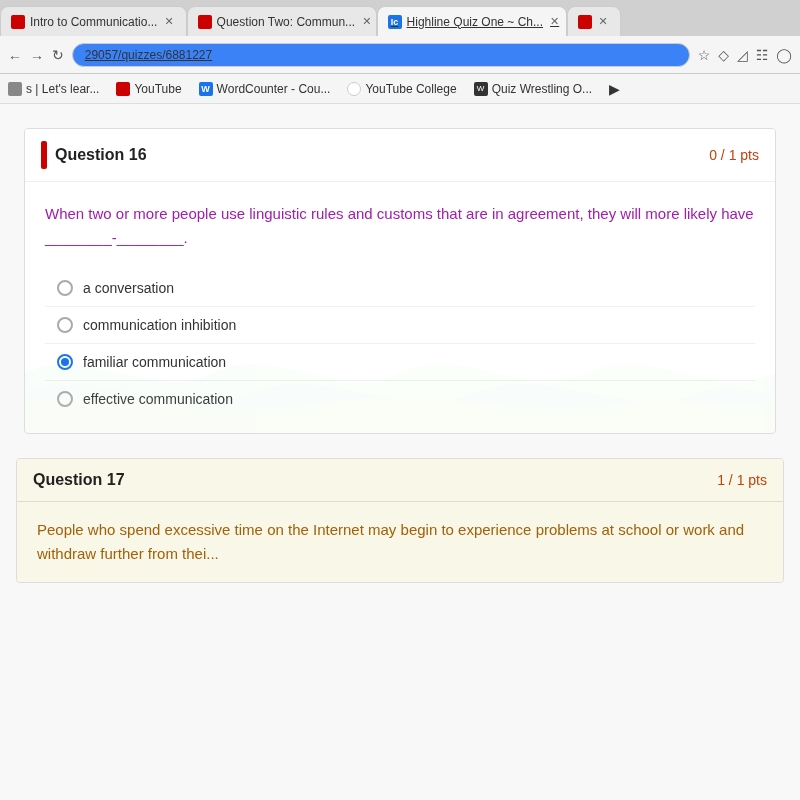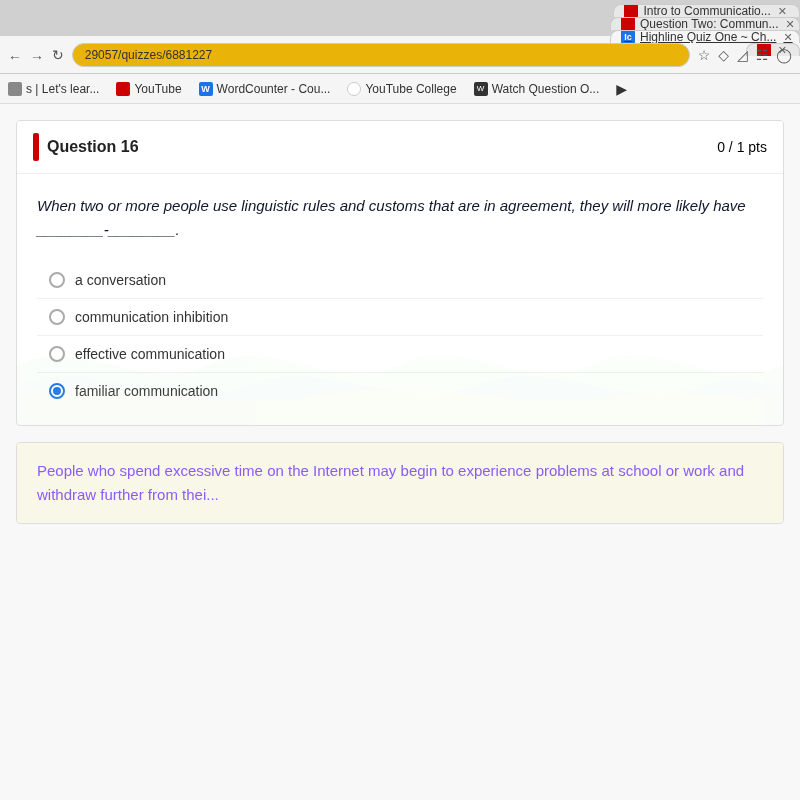--- a/index.html
+++ b/index.html
@@ -22,21 +22,20 @@
       background: #e8e8e8;
       width: 100%;
     }
 
     .tab-bar {
       display: flex;
       background: #d0d0d0;
       padding-top: 4px;
       height: 36px;
       align-items: flex-end;
-      flex-direction: column;
     }
 
     .tab {
       display: flex;
       align-items: center;
       padding: 6px 10px;
       background: #e8e8e8;
       border-radius: 8px 8px 0 0;
       font-size: 12px;
       color: #333;
@@ -82,28 +81,29 @@
       align-items: center;
       padding: 5px 8px;
       background: #f5f5f5;
       gap: 8px;
       border-bottom: 1px solid #ccc;
       height: 38px;
     }
 
     .address-bar {
       flex: 1;
-      background: #eab308;
+      background: #3b82f6;
       border: 1px solid #ccc;
       border-radius: 16px;
       padding: 4px 12px;
       font-size: 12px;
       color: #333;
       display: flex;
       align-items: center;
+      text-decoration: underline;
     }
 
     .nav-icons {
       display: flex;
       gap: 8px;
       align-items: center;
     }
 
     .nav-icon {
       font-size: 14px;
@@ -146,21 +146,21 @@
     
     .page-content {
       background: #f8f8f8;
       padding: 0;
       overflow-y: auto;
       height: calc(800px - 104px);
     }
 
     .question-block {
       background: white;
-      margin: 16px;
+      margin: 24px;
       border: 1px solid #ddd;
       border-radius: 4px;
       overflow: hidden;
     }
 
     .question-header {
       display: flex;
       justify-content: space-between;
       align-items: center;
       padding: 12px 16px;
@@ -182,33 +182,32 @@
     }
 
     .question-title {
       font-size: 16px;
       font-weight: bold;
       color: #222;
     }
 
     .question-points {
       font-size: 14px;
-      color: #000000;
+      color: #c2410c;
     }
 
     .question-body {
       padding: 20px 20px 16px 20px;
     }
 
     .question-text {
       font-size: 15px;
-      color: #0f172a;
+      color: #a21caf;
       line-height: 1.6;
       margin-bottom: 20px;
-      font-style: italic;
     }
 
     .options-list {
       list-style: none;
       padding: 0;
     }
 
     .option-item {
       display: flex;
       align-items: center;
@@ -265,21 +264,21 @@
       border-bottom: 1px solid #e0dcc8;
     }
 
     .question-body-2 {
       padding: 16px 20px;
       background: #f9f7e8;
     }
 
     .question-text-2 {
       font-size: 15px;
-      color: #8b5cf6;
+      color: #a16207;
       line-height: 1.6;
     }
 
     
     .question-block-inner {
       position: relative;
     }
 
     .wavy-bg {
       position: absolute;
@@ -351,21 +350,21 @@
       <span>WordCounter - Cou...</span>
     </div>
     <div class="bookmark-item">
       <div class="bookmark-icon" style="background:white;border:1px solid #ccc;border-radius:50%;width:14px;height:14px;"></div>
       <span>YouTube College</span>
     </div>
     <div class="bookmark-item">
       <div class="bookmark-icon" style="background:#333;border-radius:2px;width:14px;height:14px;display:flex;align-items:center;justify-content:center;">
         <span style="color:white;font-size:8px;">W</span>
       </div>
-      <span>Watch Question O...</span>
+      <span>Quiz Wrestling O...</span>
     </div>
     <div class="bookmark-item">
       <span style="font-size:14px;">▶</span>
     </div>
   </div>
 </div>
 
 <div class="page-content">
 
   <div class="question-block">
@@ -382,39 +381,43 @@
         <ul class="options-list">
           <li class="option-item">
             <div class="radio-outer"></div>
             <span>a conversation</span>
           </li>
           <li class="option-item">
             <div class="radio-outer"></div>
             <span>communication inhibition</span>
           </li>
           <li class="option-item">
-            <div class="radio-outer"></div>
-            <span>effective communication</span>
-          </li>
-          <li class="option-item">
             <div class="radio-outer selected">
               <div class="radio-inner"></div>
             </div>
             <span>familiar communication</span>
           </li>
+          <li class="option-item">
+            <div class="radio-outer"></div>
+            <span>effective communication</span>
+          </li>
         </ul>
       </div>
 
       <svg class="wavy-bg" viewBox="0 0 600 120" preserveAspectRatio="none">
         <path d="M0,60 C50,30 100,90 150,60 C200,30 250,90 300,60 C350,30 400,90 450,60 C500,30 550,90 600,60 L600,120 L0,120 Z" fill="#90EE90" opacity="0.3"></path>
         <path d="M0,80 C60,50 120,110 180,80 C240,50 300,110 360,80 C420,50 480,110 540,80 C570,65 590,85 600,80 L600,120 L0,120 Z" fill="#ADD8E6" opacity="0.3"></path>
         <path d="M0,90 C80,70 160,110 240,90 C320,70 400,110 480,90 C520,80 560,100 600,90 L600,120 L0,120 Z" fill="#FFFF99" opacity="0.3"></path>
       </svg>
     </div>
   </div>
 
   <div class="question-block-2">
+    <div class="question-header-2">
+      <span class="question-title">Question 17</span>
+      <span class="question-points">1 / 1 pts</span>
+    </div>
     <div class="question-body-2">
       <p class="question-text-2">People who spend excessive time on the Internet may begin to experience problems at school or work and withdraw further from thei...</p>
     </div>
   </div>
 
 </div>
 
 </body></html>

